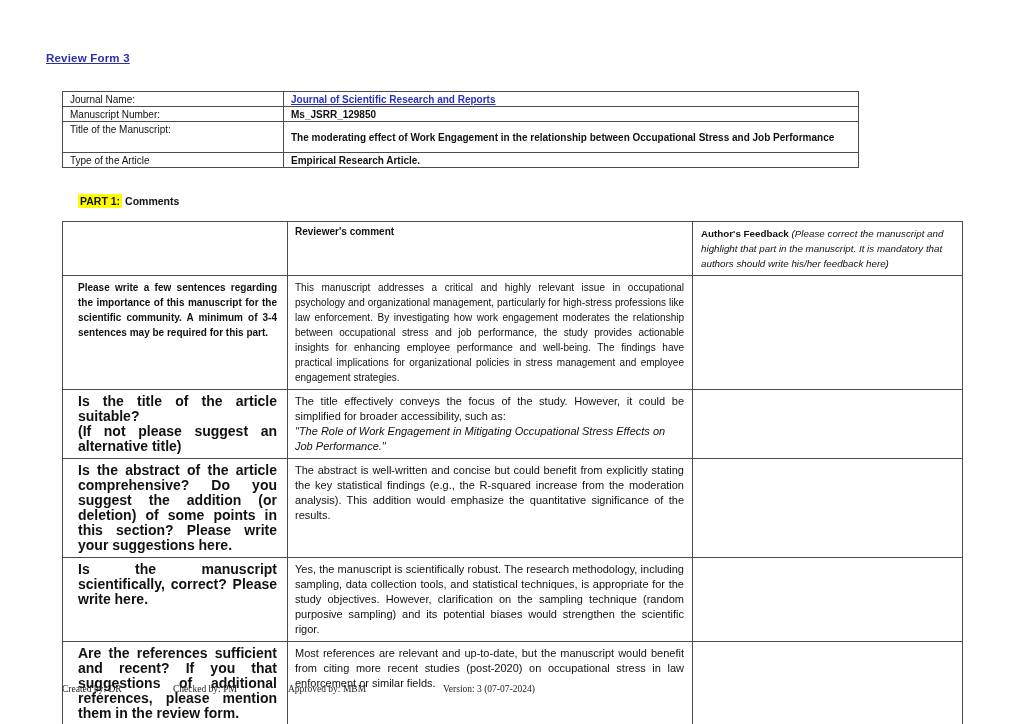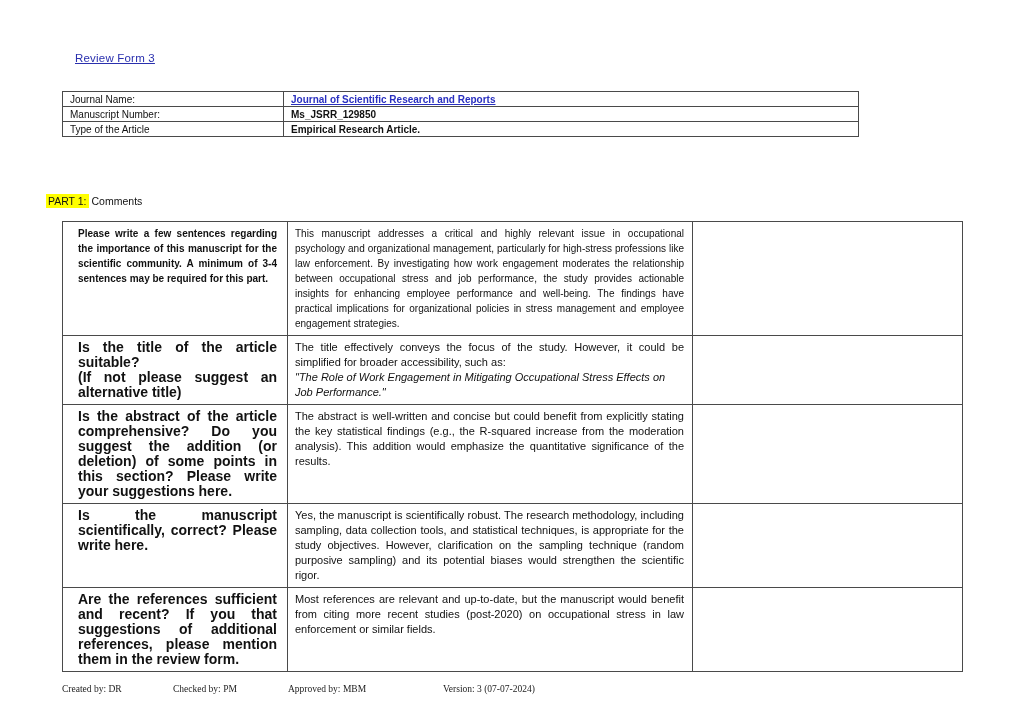--- a/index.html
+++ b/index.html
@@ -9,24 +9,24 @@
   .page {
     position: relative;
     width: 1024px;
     height: 724px;
     background: #ffffff;
     overflow: hidden;
   }
 
   .doc-title {
     position: absolute;
-    left: 75px;
+    left: 46px;
     top: 52px;
     font-size: 11.5px;
-    font-weight: normal;
+    font-weight: bold;
     color: #2a30ae;
     text-decoration: underline;
     letter-spacing: 0.2px;
   }
 
   table { border-collapse: collapse; table-layout: fixed; }
   td { border: 1px solid #4a4a4a; vertical-align: middle; }
 
   
   .info-table { position: absolute; left: 62px; top: 91px; width: 797px; font-size: 10px; }
@@ -36,21 +36,21 @@
   .info-table tr.tall td.label { vertical-align: top; padding-top: 2px; }
   .info-table .val { font-weight: bold; }
   .info-table a.link {
     font-weight: bold;
     color: #2a30c0;
     text-decoration: underline;
     cursor: pointer;
   }
 
   
-  .part1-heading { position: absolute; left: 46px; top: 195px; font-size: 10.5px; font-weight: normal; }
+  .part1-heading { position: absolute; left: 78px; top: 195px; font-size: 10.5px; font-weight: bold; }
   .part1-heading .hl { background: #ffff00; padding: 1px 2px; }
   .part1-heading .word { margin-left: 3px; }
 
   
   .comments-table { position: absolute; left: 62px; top: 221px; width: 900px; font-size: 10px; }
   .comments-table td { vertical-align: top; }
   .comments-table col.c-q { width: 225px; }
   .comments-table col.c-r { width: 405px; }
   .comments-table col.c-f { width: 270px; }
 
@@ -106,39 +106,51 @@
         <tr>
       <td class="label">Journal Name:</td>
       <td>
         <a class="link">Journal of Scientific Research and Reports</a>
       </td>
     </tr>
     <tr>
       <td class="label">Manuscript Number:</td>
       <td class="val">Ms_JSRR_129850</td>
     </tr>
+    <tr class="tall">
+      <td class="label">Title of the Manuscript:</td>
+      <td class="val">The moderating effect of Work Engagement in the relationship between Occupational Stress and Job Performance</td>
+    </tr>
     <tr>
       <td class="label">Type of the Article</td>
       <td class="val">Empirical Research Article.</td>
     </tr>
   </tbody>
     </table>
 
   <div class="part1-heading">
     <span class="hl">PART  1:</span><span class="word">Comments</span>
   </div>
 
   <table class="comments-table">
     <colgroup>
         <col class="c-q">
         <col class="c-r">
         <col class="c-f">
       </colgroup>
 
     <tbody>
+        <tr class="hdr">
+      <td></td>
+      <td class="hdr-reviewer">Reviewer's comment</td>
+      <td class="hdr-author">
+        <span class="b">Author's Feedback</span>
+        <span class="i">(Please correct the manuscript and highlight that part in the manuscript. It is mandatory that authors should write his/her feedback here)</span>
+      </td>
+    </tr>
 
     <tr class="r0">
       <td class="q">Please write a few sentences regarding the importance of this manuscript for the scientific community. A minimum of 3-4 sentences may be required for this part.</td>
       <td class="c">
         <div class="para">This manuscript addresses a critical and highly relevant issue in occupational psychology and organizational management, particularly for high-stress professions like law enforcement. By investigating how work engagement moderates the relationship between occupational stress and job performance, the study provides actionable insights for enhancing employee performance and well-being. The findings have practical implications for organizational policies in stress management and employee engagement strategies.</div>
       </td>
       <td class="f"></td>
     </tr>
 
     <tr class="r1">

